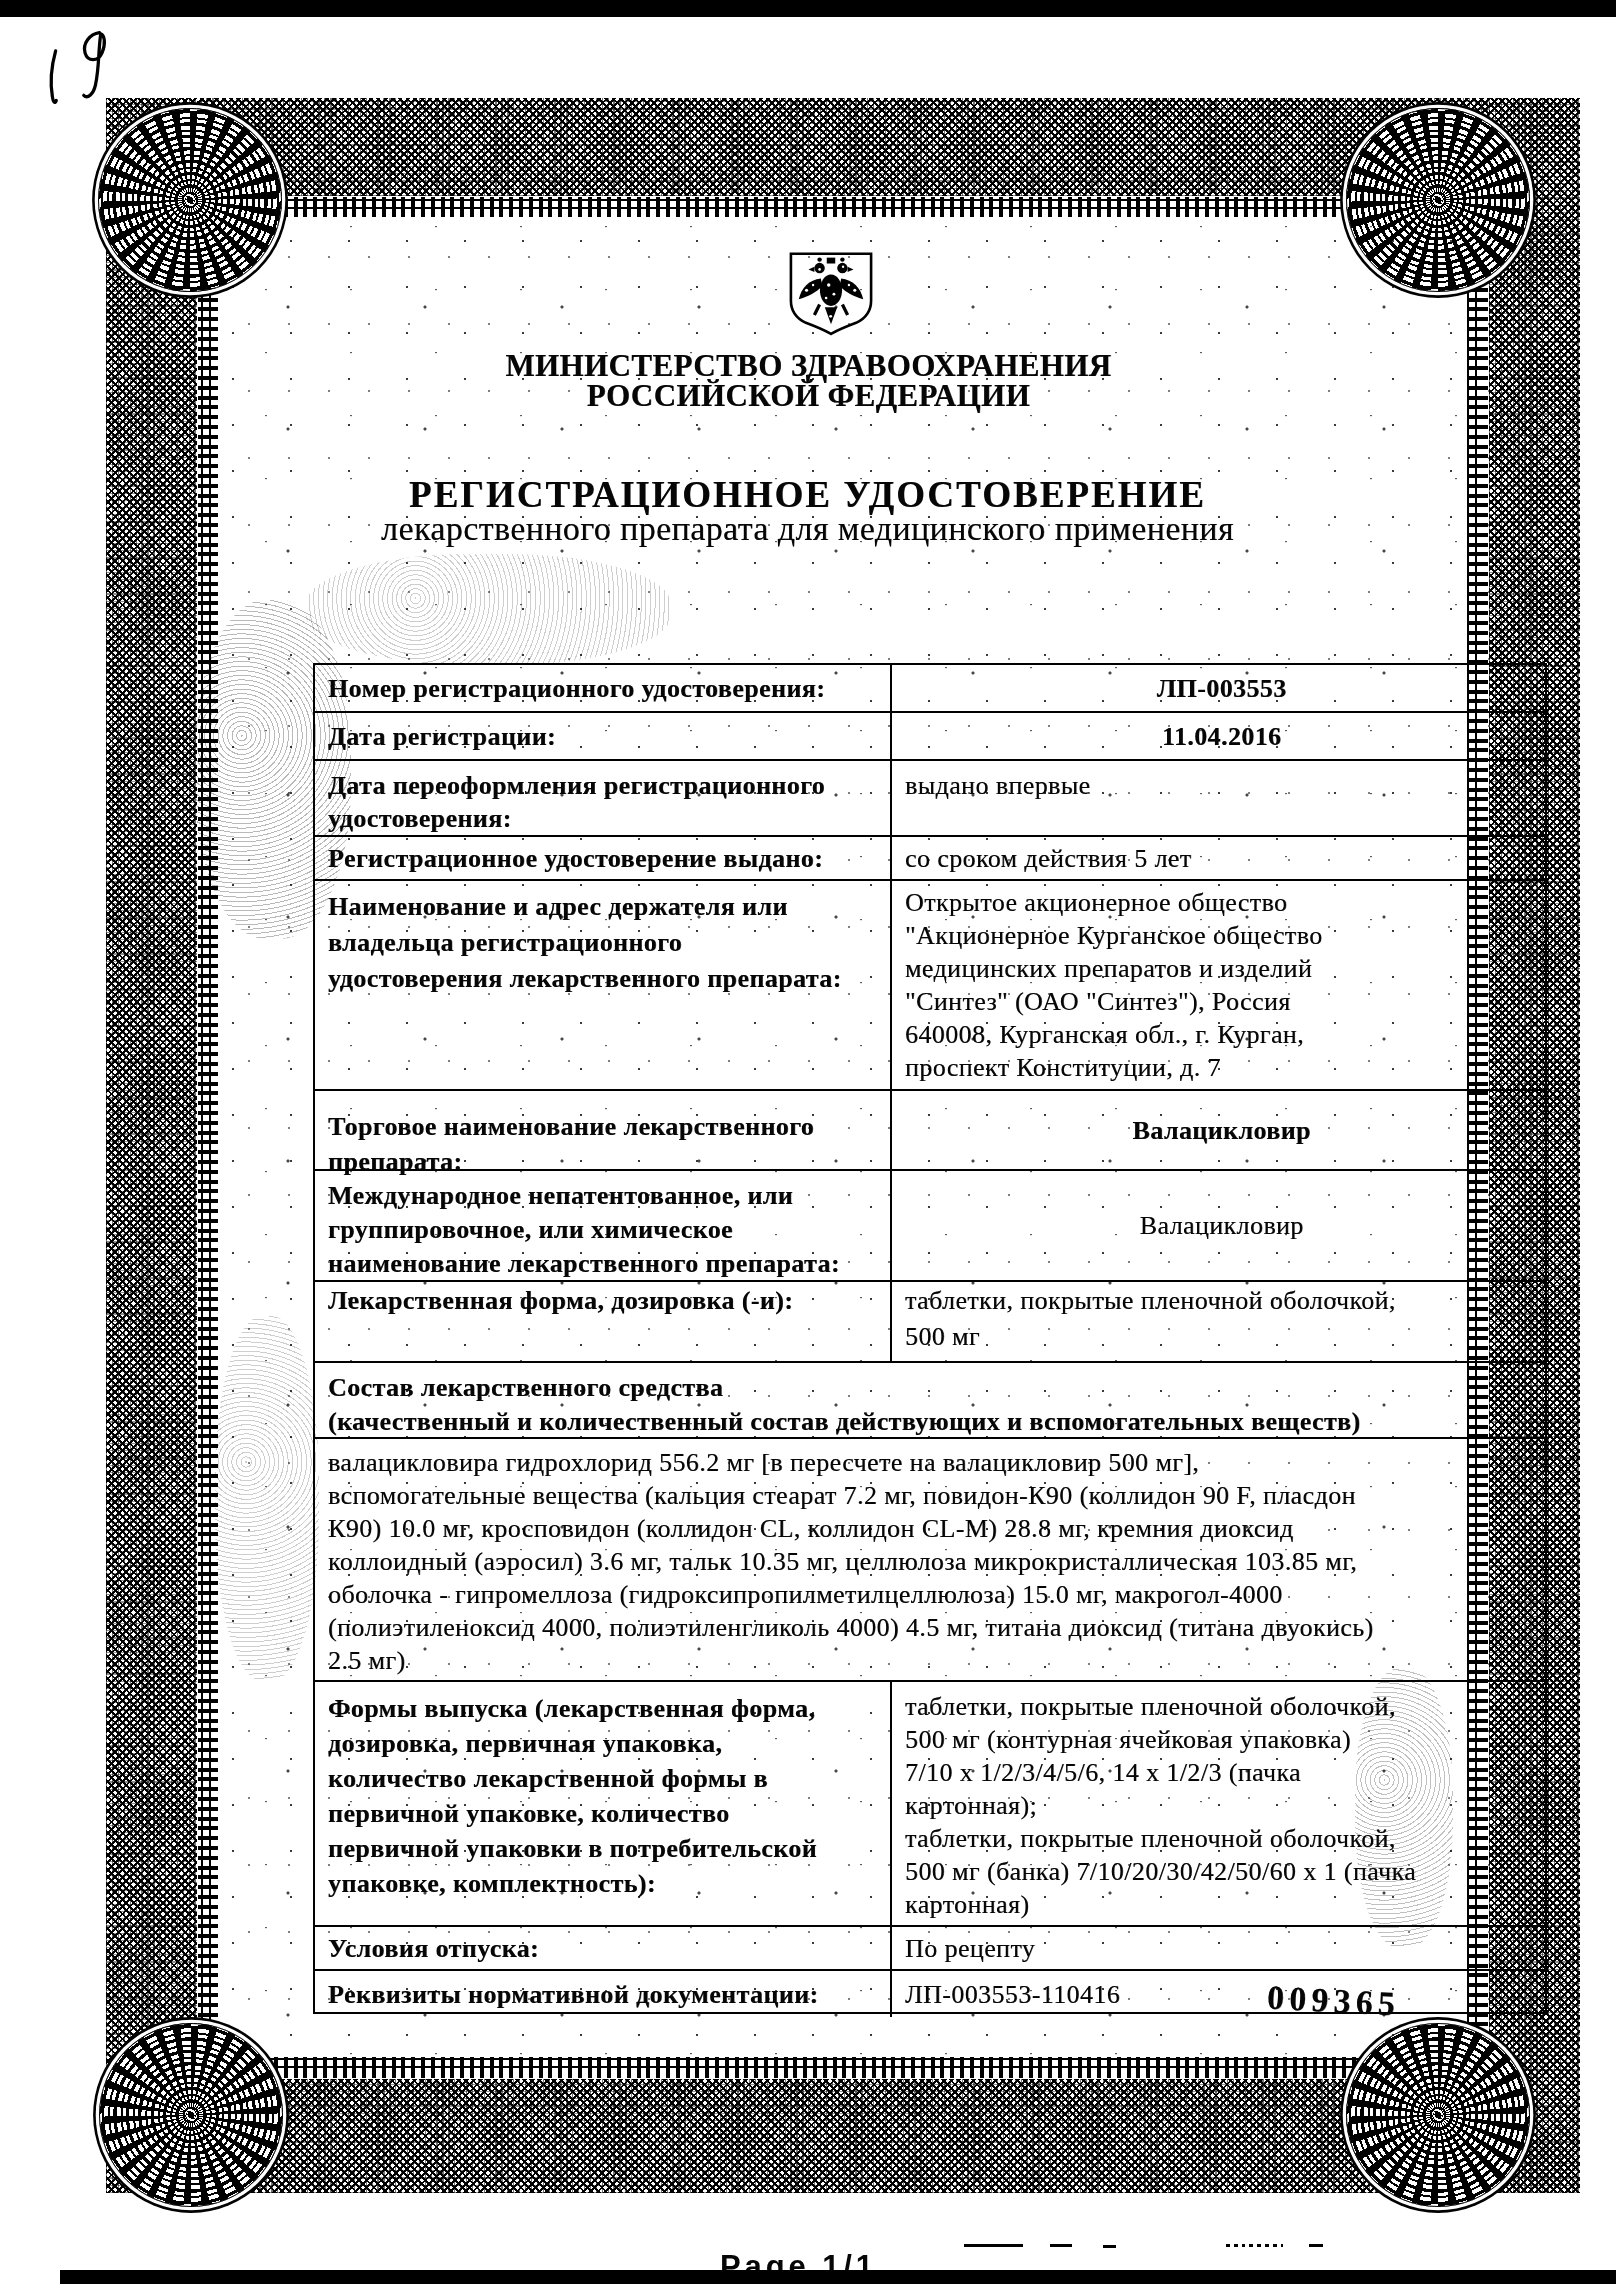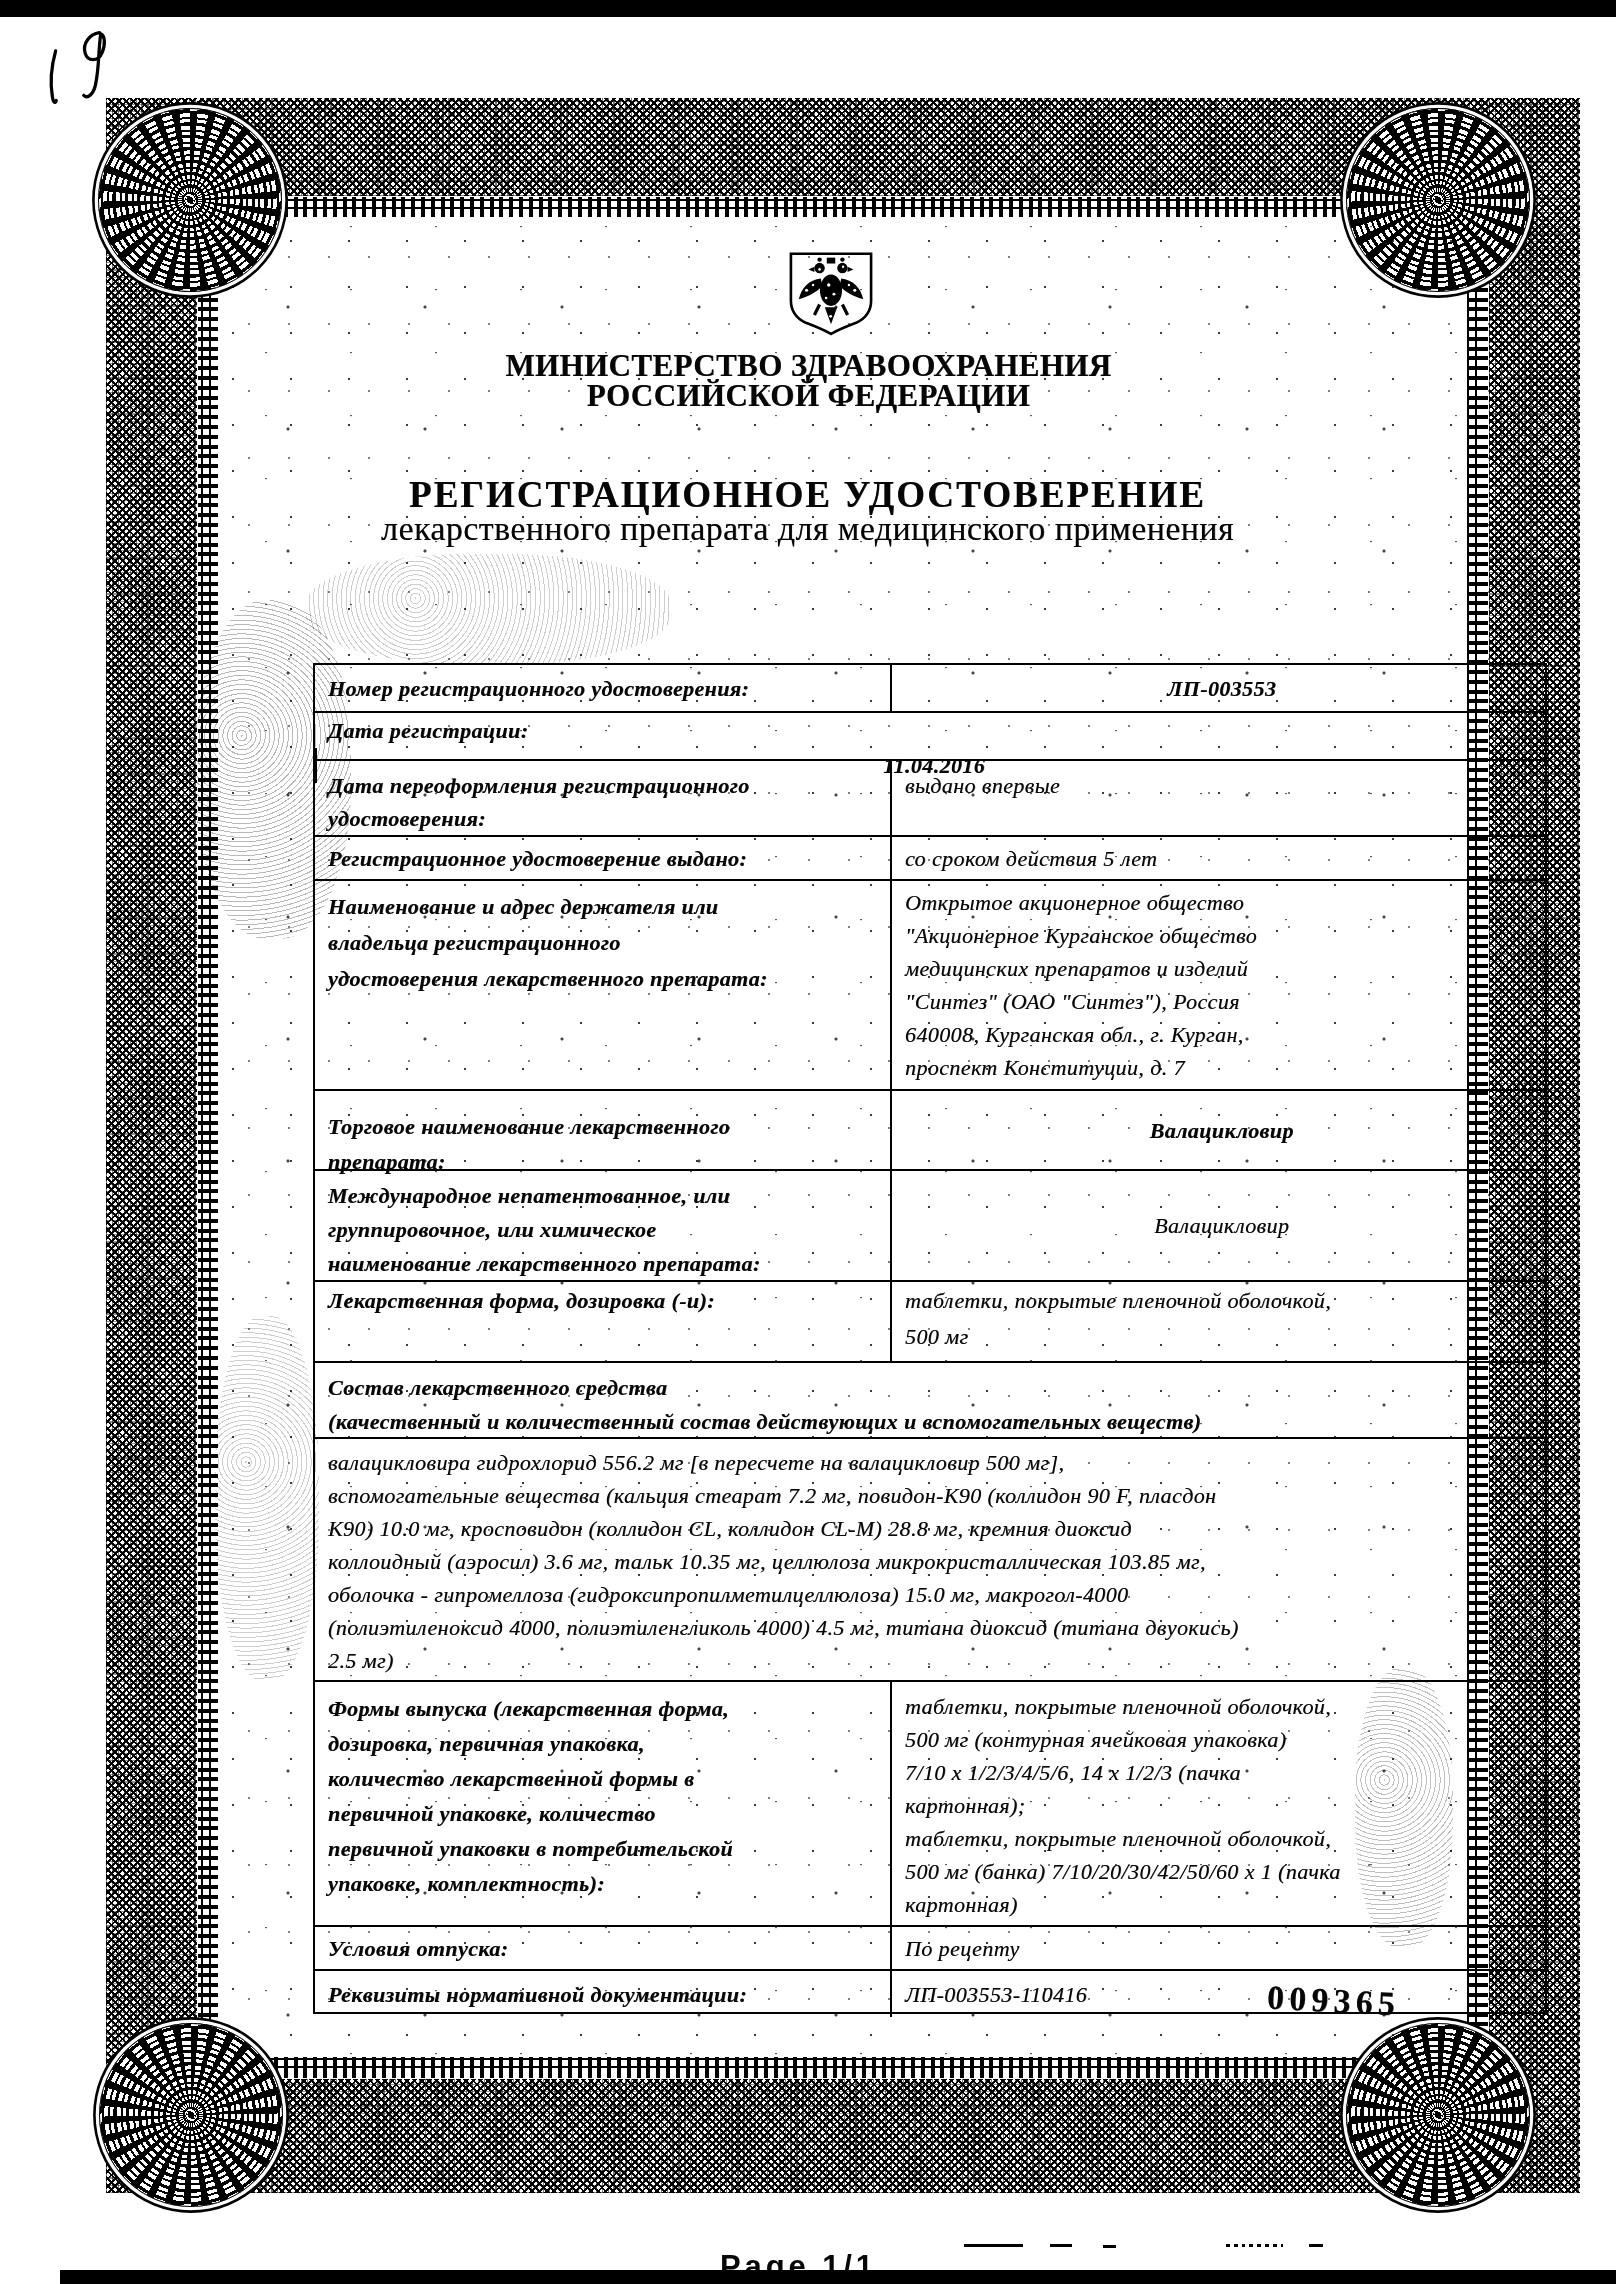--- a/index.html
+++ b/index.html
@@ -52,28 +52,28 @@
   .fp3{left:1355px;top:1668px;width:98px;height:280px;opacity:.45;}
   .fp4{left:215px;top:1316px;width:104px;height:365px;opacity:.35;}
   
   .emblem{left:787px;top:251px;width:88px;height:85px;}
   .ministry{left:222px;top:351px;width:1173px;text-align:center;font-weight:700;font-size:31px;line-height:30px;}
   .ministry2{top:381px;}
   .doc-title{left:156px;top:473px;width:1303px;text-align:center;font-weight:700;font-size:37px;letter-spacing:2px;}
   .doc-subtitle{left:156px;top:510px;width:1303px;text-align:center;font-size:34px;}
   
   .cert-table{left:313px;top:663px;width:1234px;height:1351px;border:2px solid #000;box-sizing:border-box;
-      font-size:22px;font-style:italic;}
+      font-size:26px;}
   .row{display:flex;border-bottom:2px solid #000;box-sizing:border-box;}
   .cl{width:575px;box-sizing:border-box;padding:6.5px 9px 0 13px;line-height:35px;font-weight:700;white-space:pre-line;}
   .cv{flex:1;border-left:2px solid #000;box-sizing:border-box;padding:6.5px 6.5px 0 13px;line-height:35px;white-space:pre-line;}
   .vmid{display:flex;align-items:center;padding-top:0;}
   .hcent{justify-content:center;text-align:center;}
   .bold{font-weight:700;}
-  .r1{height:48px;} .r2{height:48px;flex-direction:column;} .r3{height:76px;} .r4{height:44px;} .r5{height:210px;}
+  .r1{height:48px;} .r2{height:48px;} .r3{height:76px;} .r4{height:44px;} .r5{height:210px;}
   .r6{height:80px;} .r7{height:111px;} .r8{height:81px;}
   .r9{height:245px;} .r10{height:44px;} .r11{height:46px;border-bottom:none;}
   .r3 .cl,.r3 .cv{line-height:33px;padding-top:7.8px;}
   .r5 .cl{line-height:36px;padding-top:7.8px;} .r5 .cv{line-height:33px;padding-top:5.2px;}
   .r6 .cl{padding-top:9px;margin-top:9px;}
   .r7 .cl{line-height:34px;padding-top:7.8px;}
   .r8 .cl,.r8 .cv{line-height:36px;padding-top:1px;}
   .r9 .cl{padding-top:9px;} .r9 .cv{line-height:33px;padding-top:7.8px;}
   .sostav{height:319px;border-bottom:2px solid #000;box-sizing:border-box;}
   .sostav-head{height:76px;border-bottom:2px solid #000;box-sizing:border-box;

